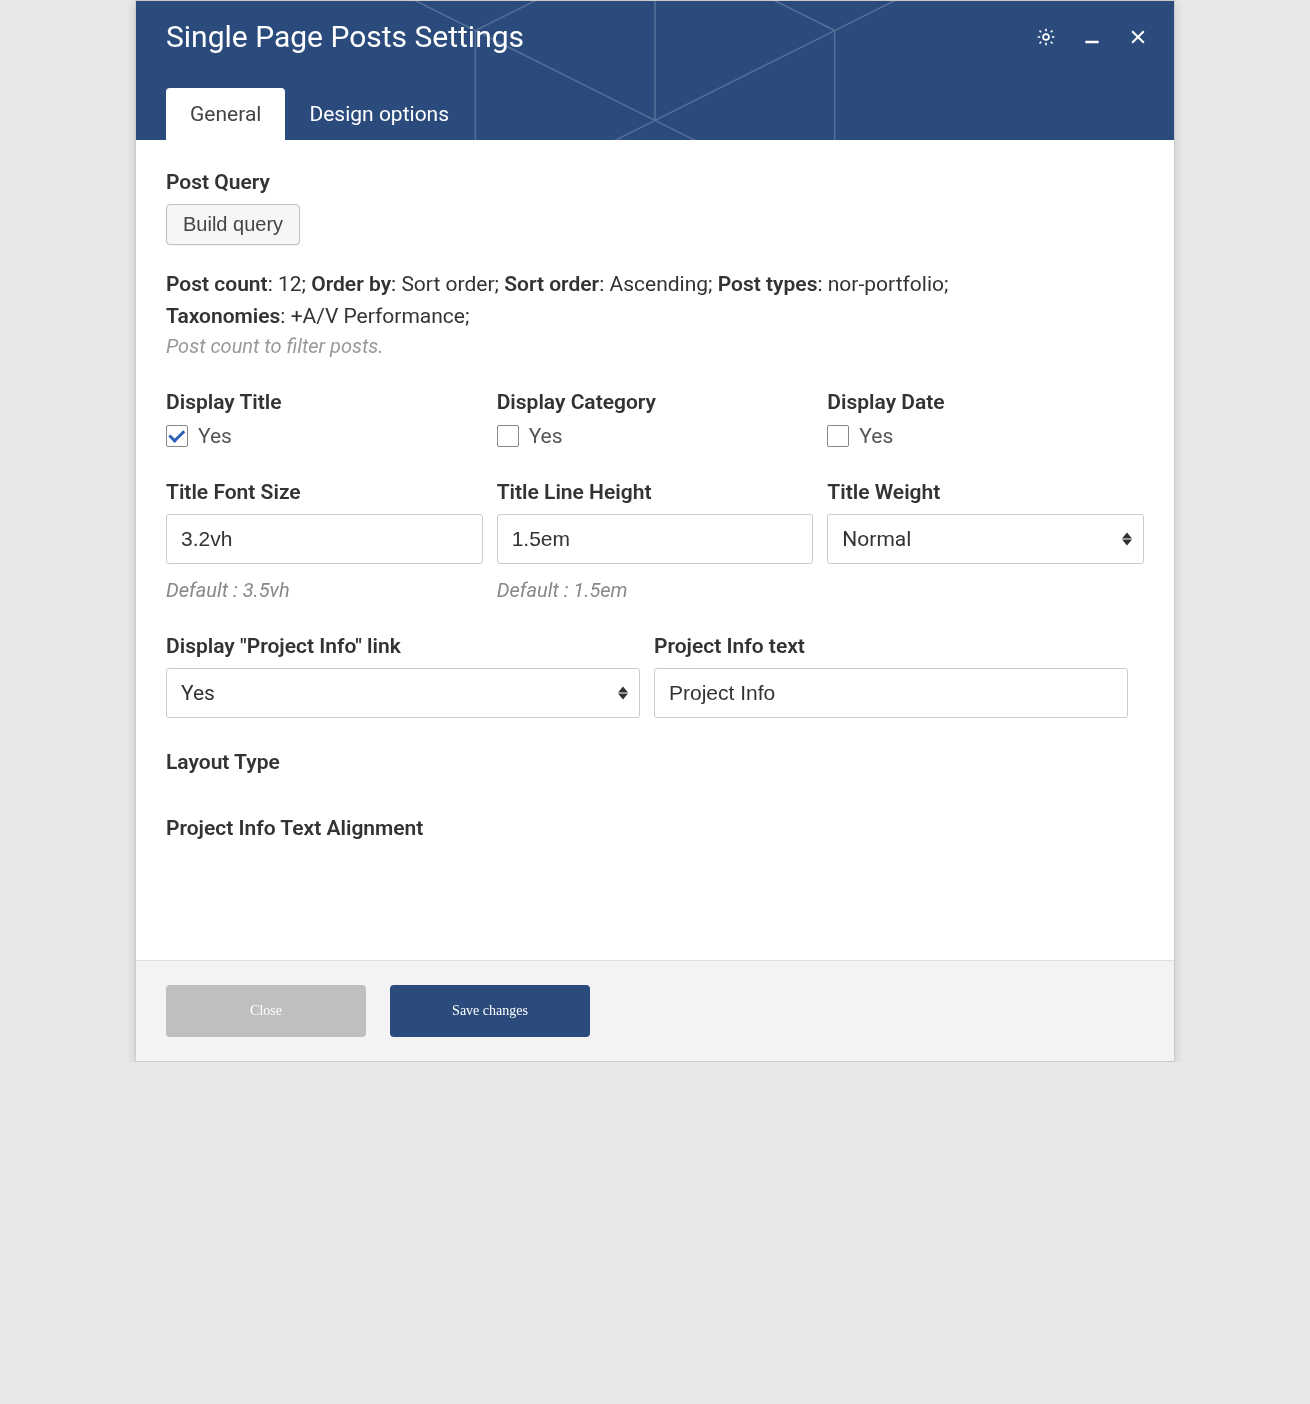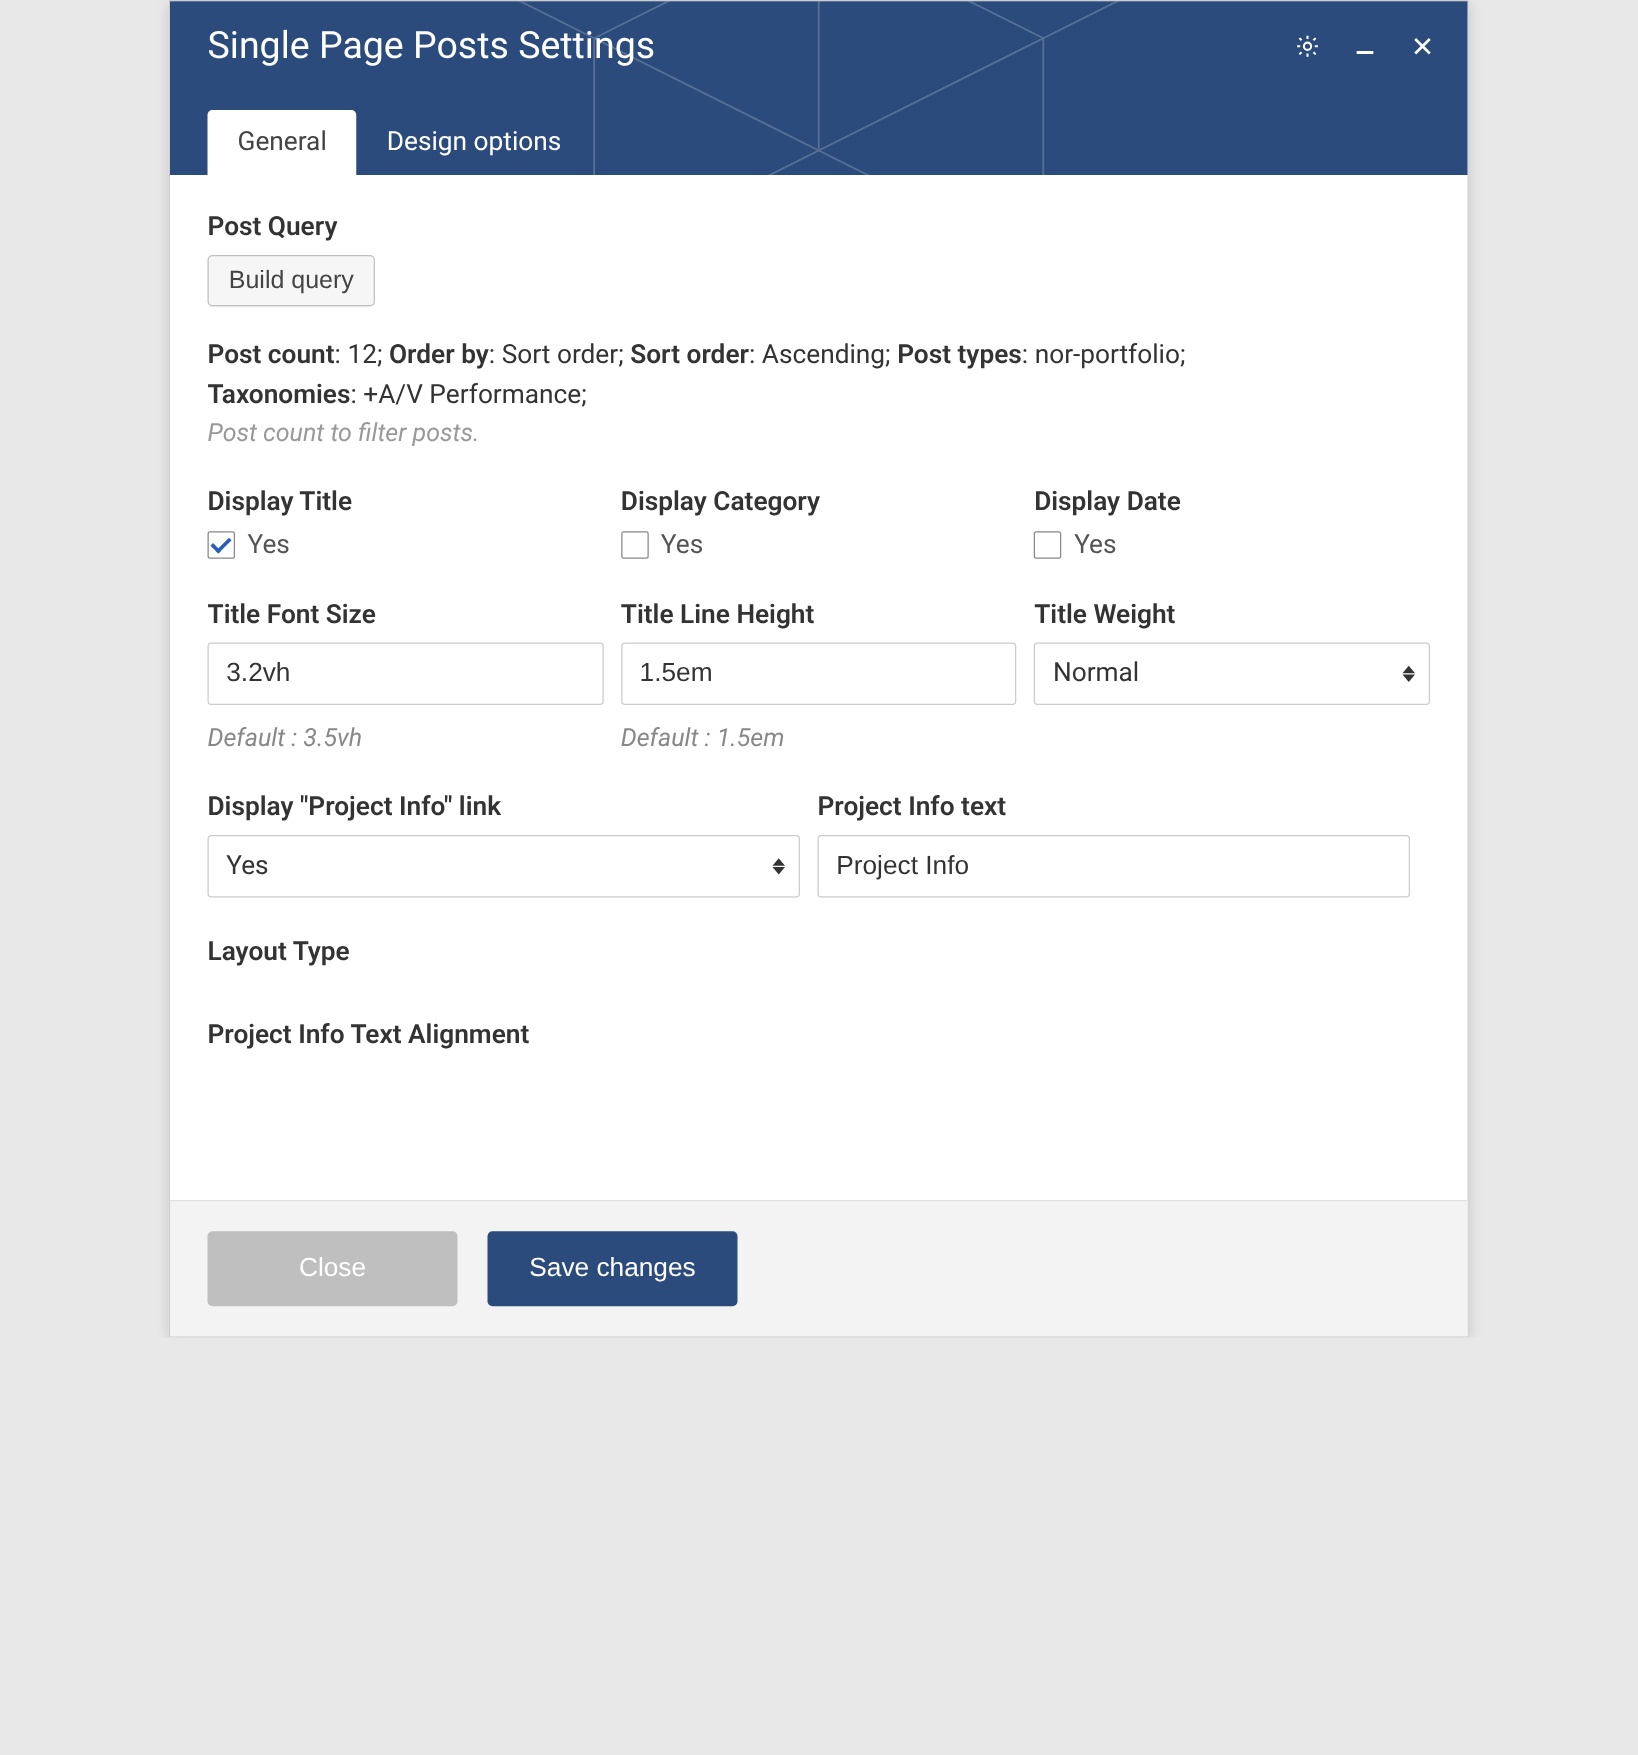--- a/index.html
+++ b/index.html
@@ -194,25 +194,26 @@
   }
   .footer {
     background: #f3f3f3;
     padding: 24px 30px;
     display: flex;
     gap: 24px;
     border-top: 1px solid #e0e0e0;
   }
   .btn {
     padding: 18px 20px;
-    font-size: 21px;
+    font-size: 14px;
     border: none;
     border-radius: 4px;
     cursor: pointer;
     min-width: 200px;
+    font-family: Liberation Serif, serif;
   }
   .btn-close {
     background: #bfbfbf;
     color: #fff;
   }
   .btn-save {
     background: #2b4b7d;
     color: #fff;
   }
 </style>

